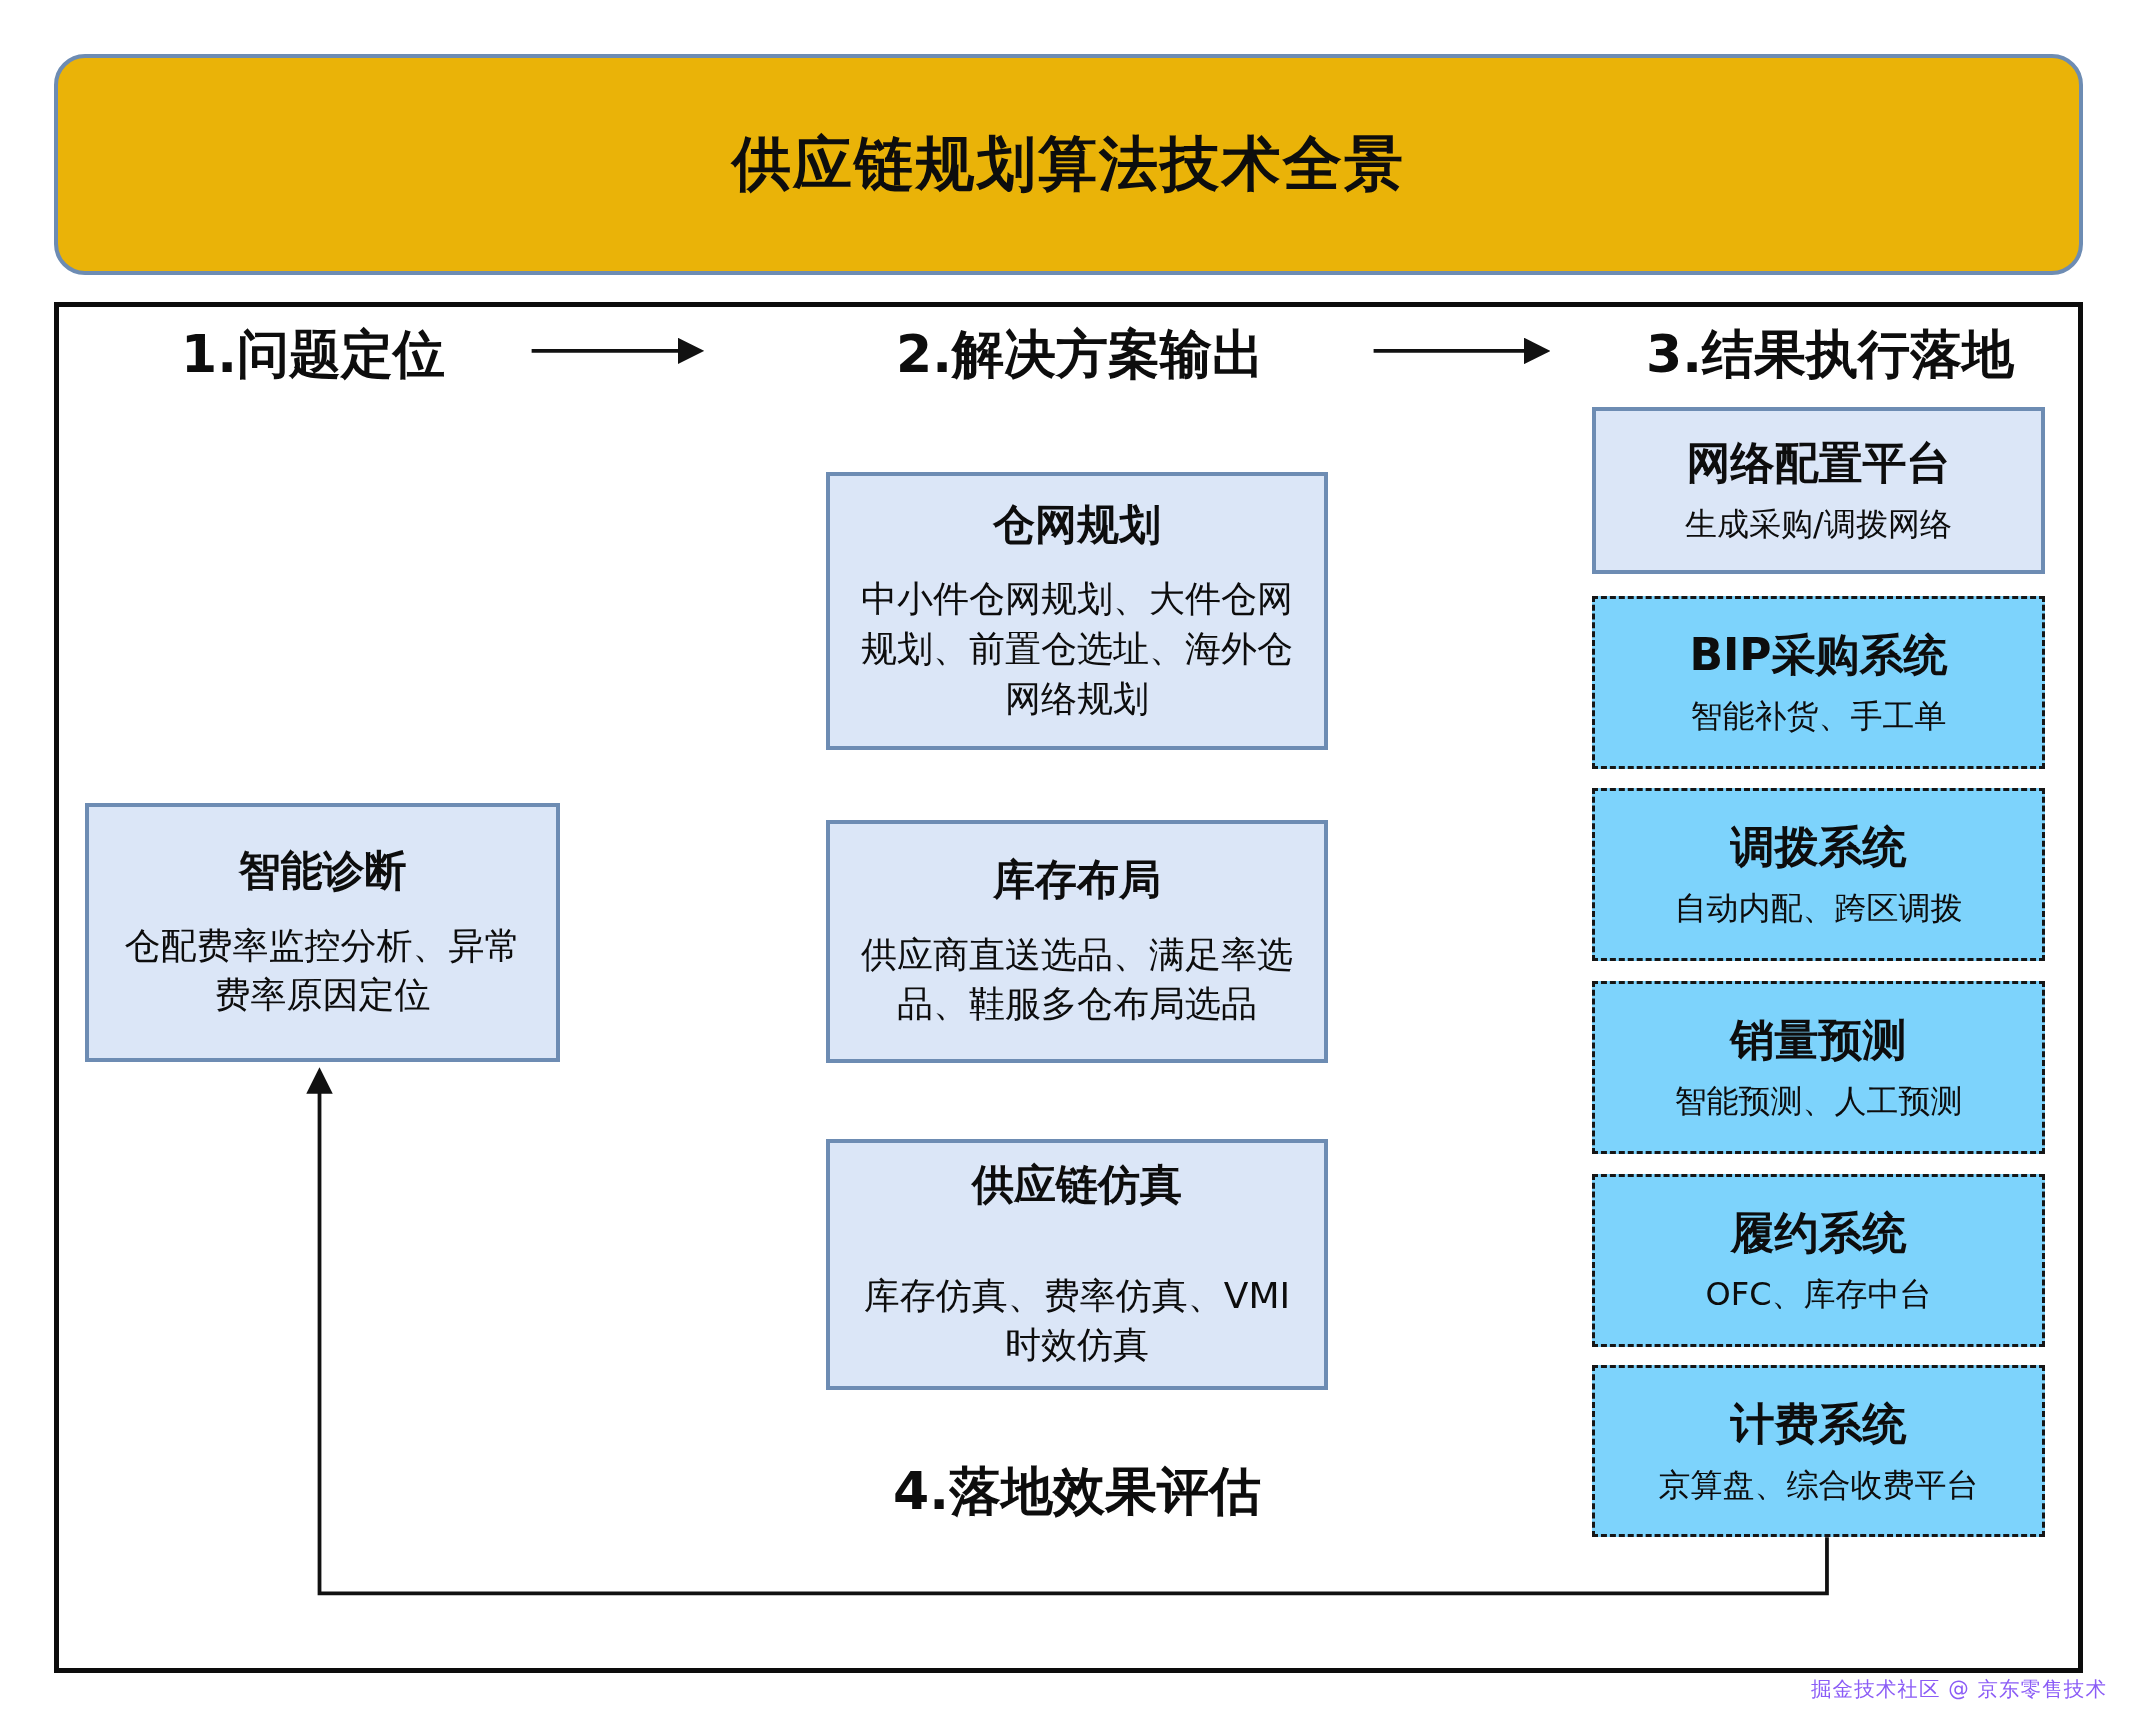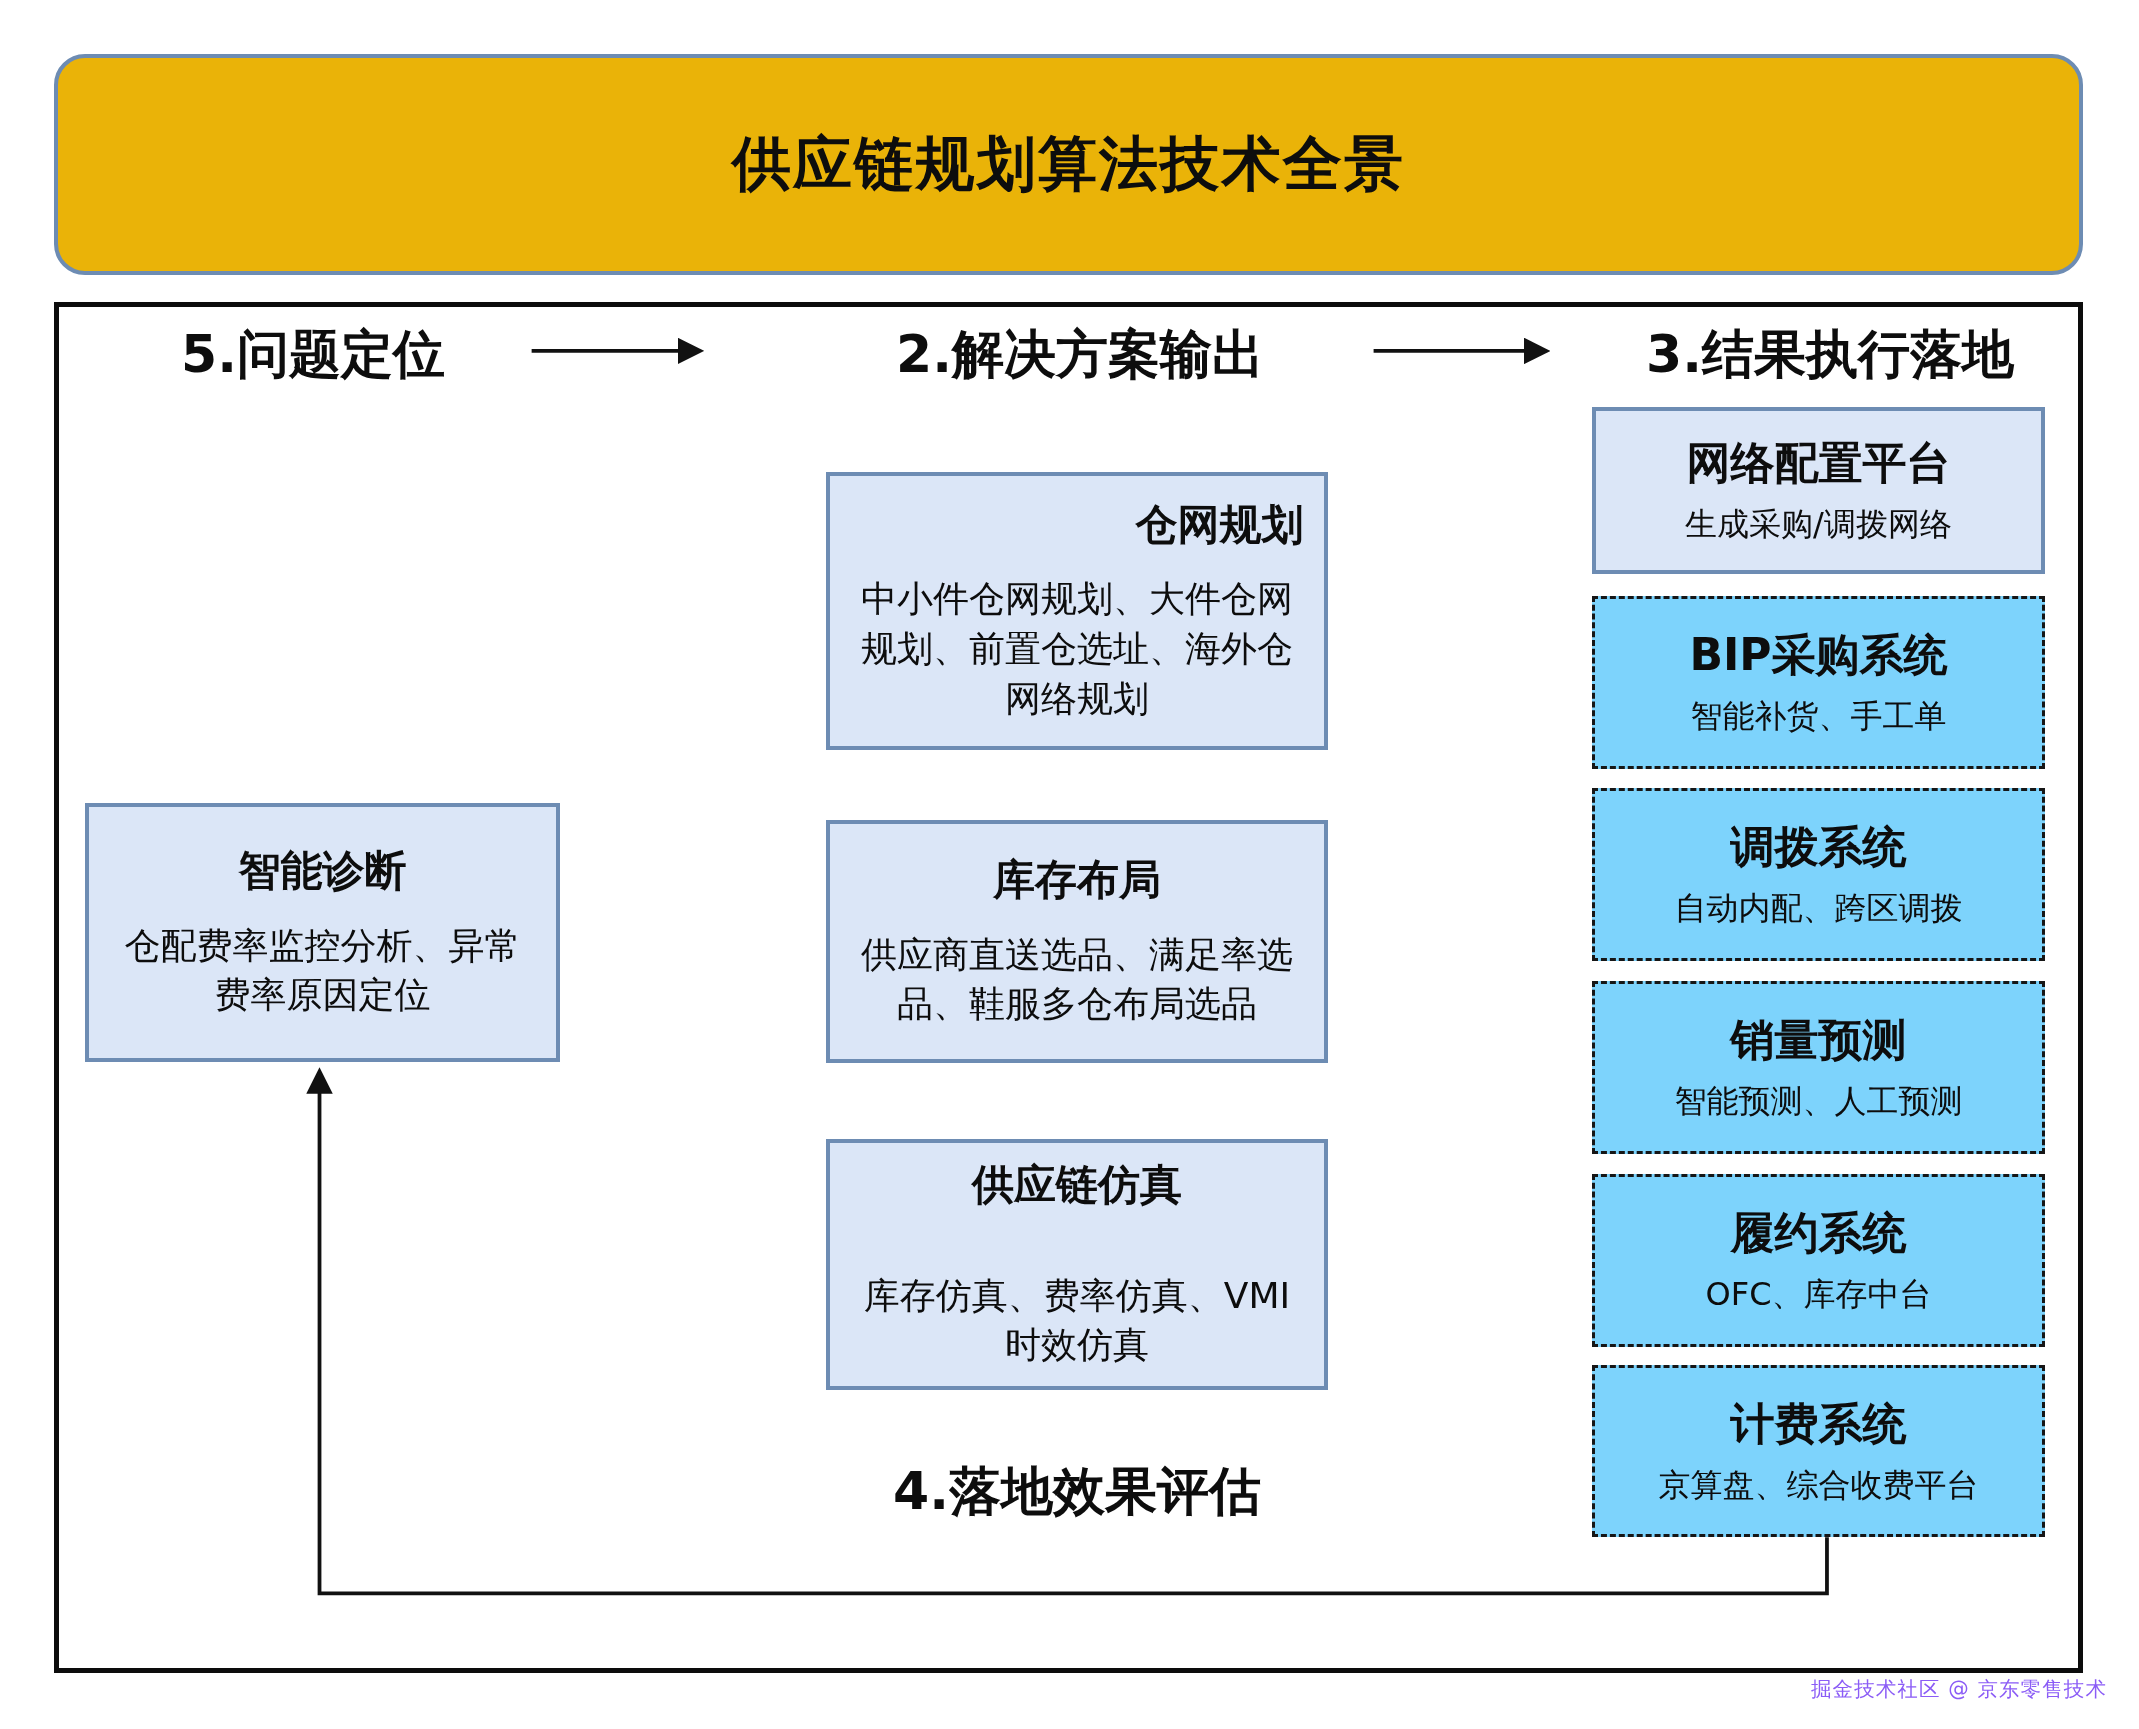--- a/index.html
+++ b/index.html
@@ -60,31 +60,31 @@
     <defs>
       <marker id="ah" viewBox="0 0 10 10" refX="7" refY="5" markerWidth="7" markerHeight="7" orient="auto-start-reverse">
         <path d="M0,0 L10,5 L0,10 z" fill="#111111"></path>
       </marker>
     </defs>
     <line x1="985" y1="650" x2="1290" y2="650" stroke="#111111" stroke-width="7" marker-end="url(#ah)"></line>
     <line x1="2545" y1="650" x2="2858" y2="650" stroke="#111111" stroke-width="7" marker-end="url(#ah)"></line>
     <polyline points="3385,2848 3385,2952 592,2952 592,1992" fill="none" stroke="#111111" stroke-width="7" marker-end="url(#ah)"></polyline>
   </svg>
 
-  <div class="step-label" style="left:124px; top:320px; width:378px;">5.问题定位</div>
+  <div class="step-label" style="left:124px; top:320px; width:378px;">1.问题定位</div>
   <div class="step-label" style="left:891px; top:320px; width:378px;">2.解决方案输出</div>
   <div class="step-label" style="left:1641px; top:320px; width:378px;">3.结果执行落地</div>
   <div class="step-label" style="left:826px; top:1457px; width:502px;">4.落地效果评估</div>
 
   <div class="box blue pad" style="left:85px; top:803px; width:475px; height:259px;">
     <div class="t-big">智能诊断</div>
     <div class="b-big">仓配费率监控分析、异常费率原因定位</div>
   </div>
 
-  <div class="box blue pad" style="left:826px; top:472px; width:502px; height:278px;align-items:flex-end;">
+  <div class="box blue pad" style="left:826px; top:472px; width:502px; height:278px;">
     <div class="t-big">仓网规划</div>
     <div class="b-big">中小件仓网规划、大件仓网规划、前置仓选址、海外仓网络规划</div>
   </div>
   <div class="box blue pad" style="left:826px; top:820px; width:502px; height:243px;">
     <div class="t-big">库存布局</div>
     <div class="b-big">供应商直送选品、满足率选品、鞋服多仓布局选品</div>
   </div>
   <div class="box blue pad" style="left:826px; top:1139px; width:502px; height:251px;gap:36px;">
     <div class="t-big">供应链仿真</div>
     <div class="b-big">库存仿真、费率仿真、VMI时效仿真</div>

